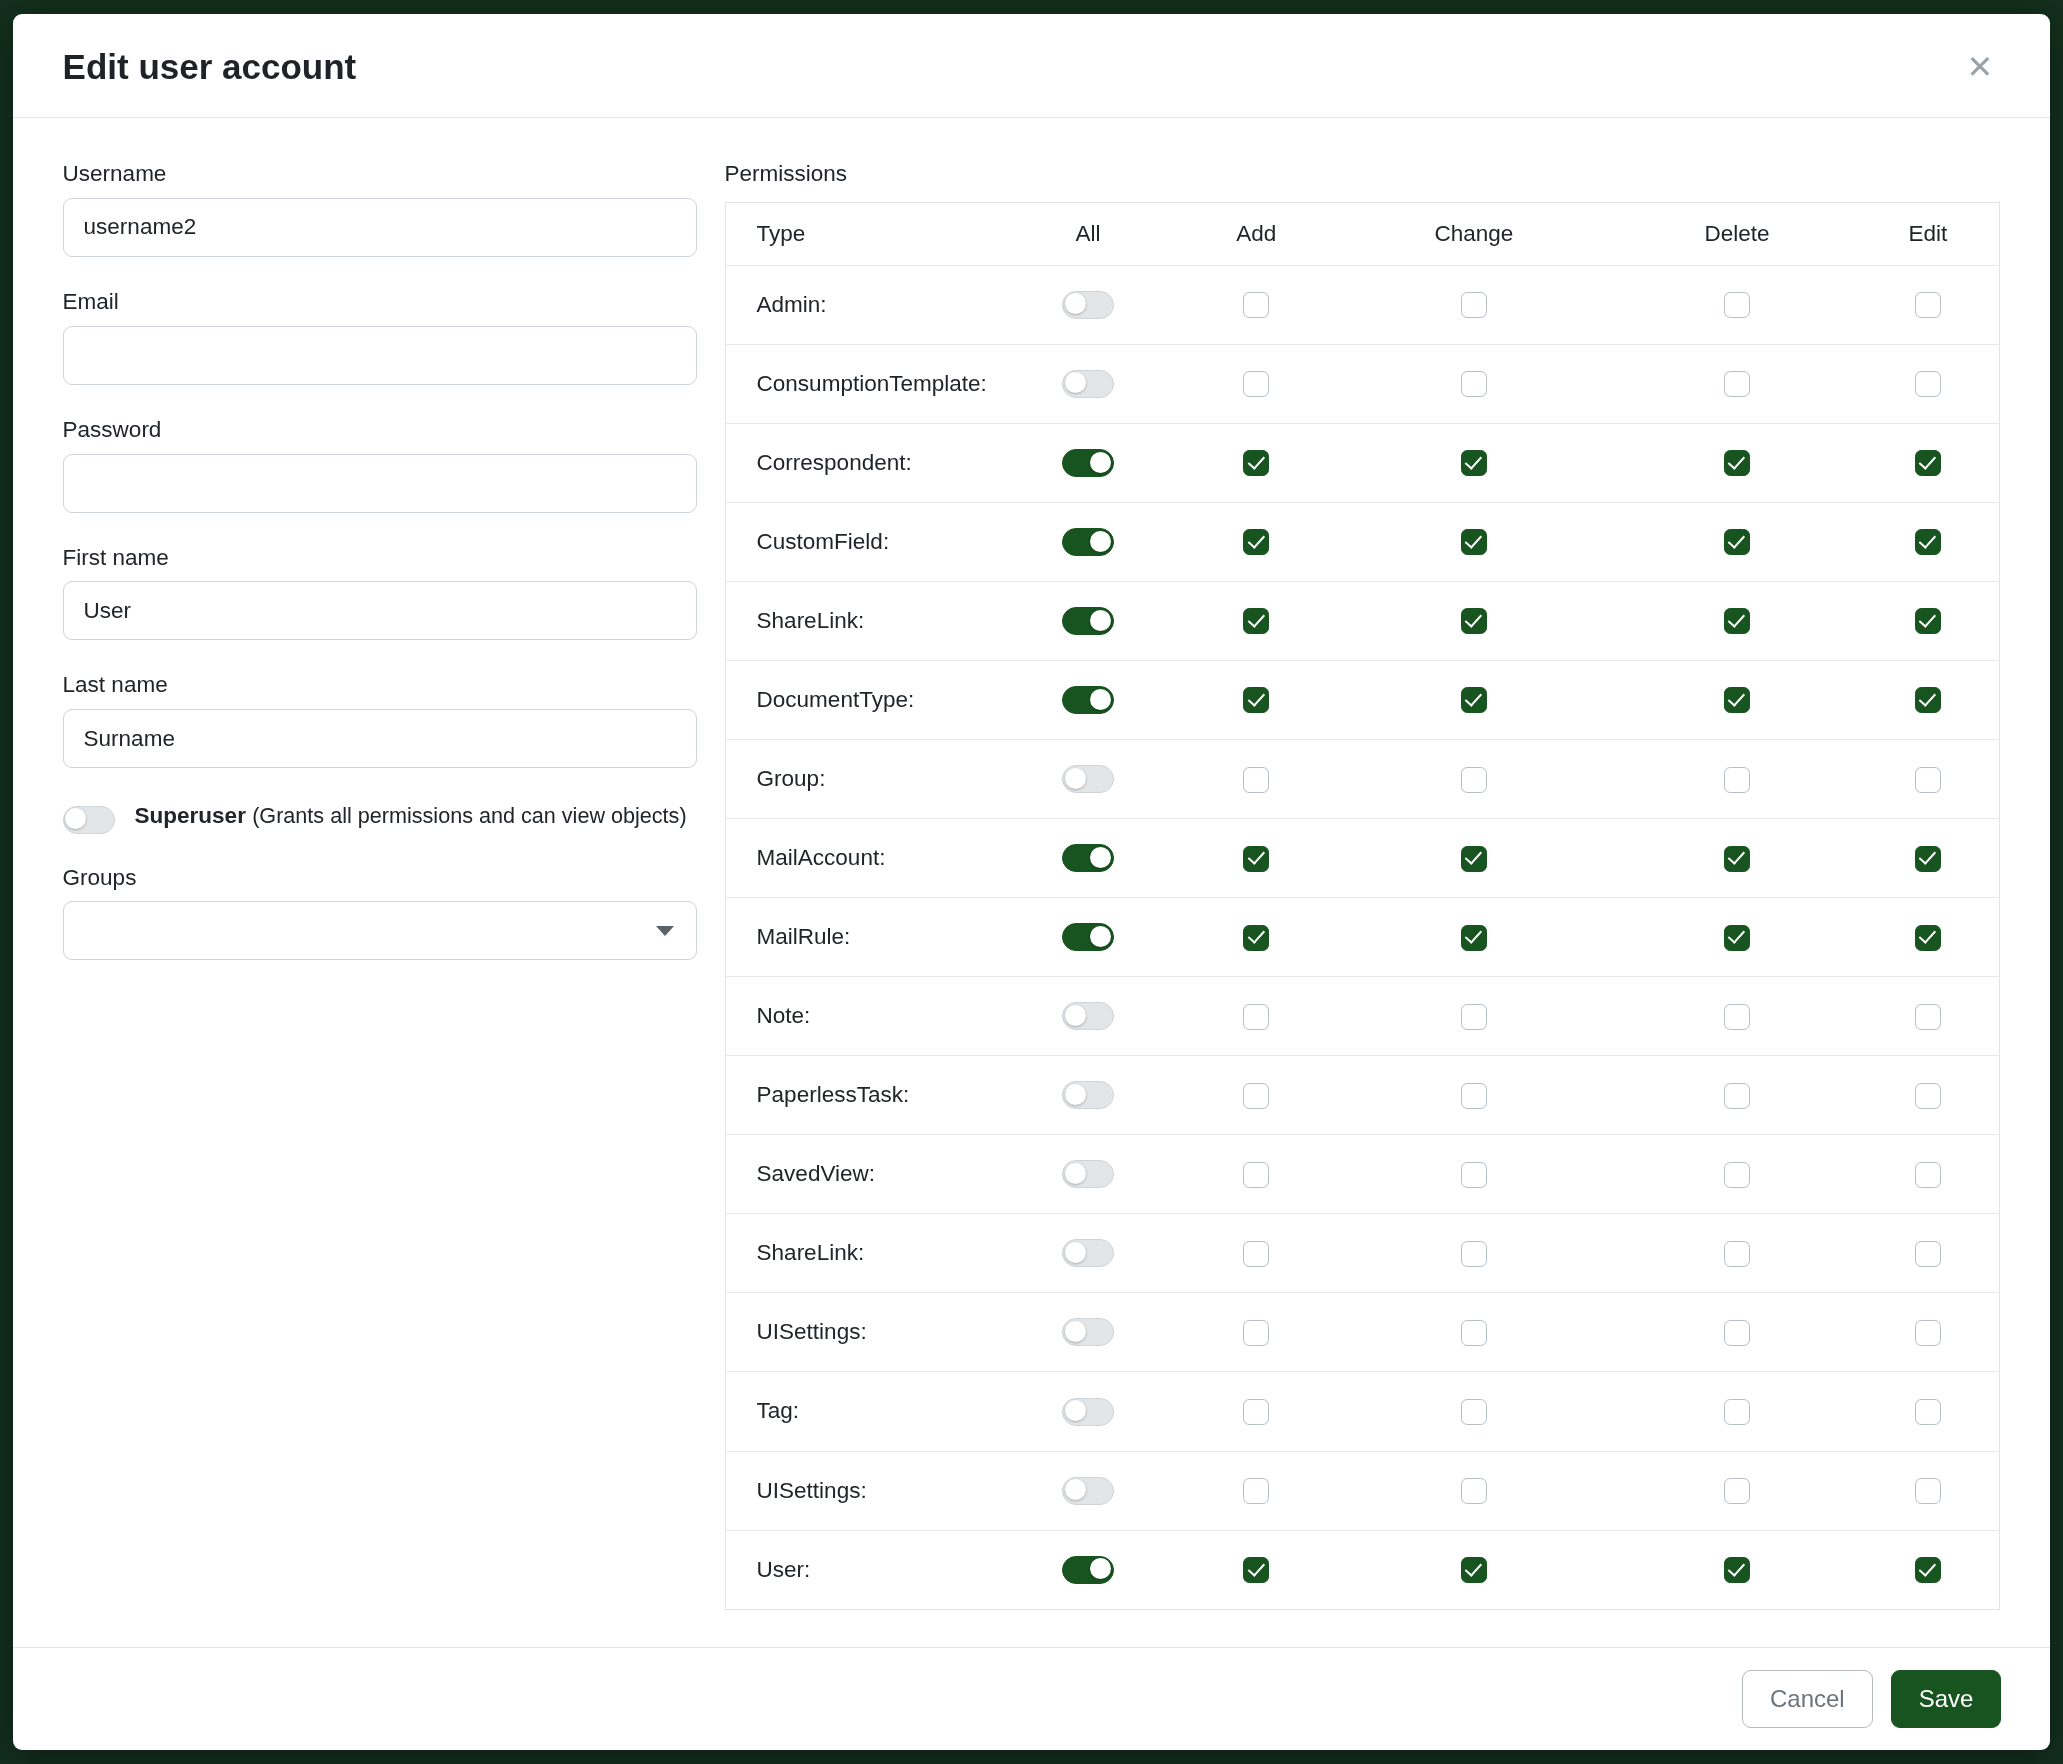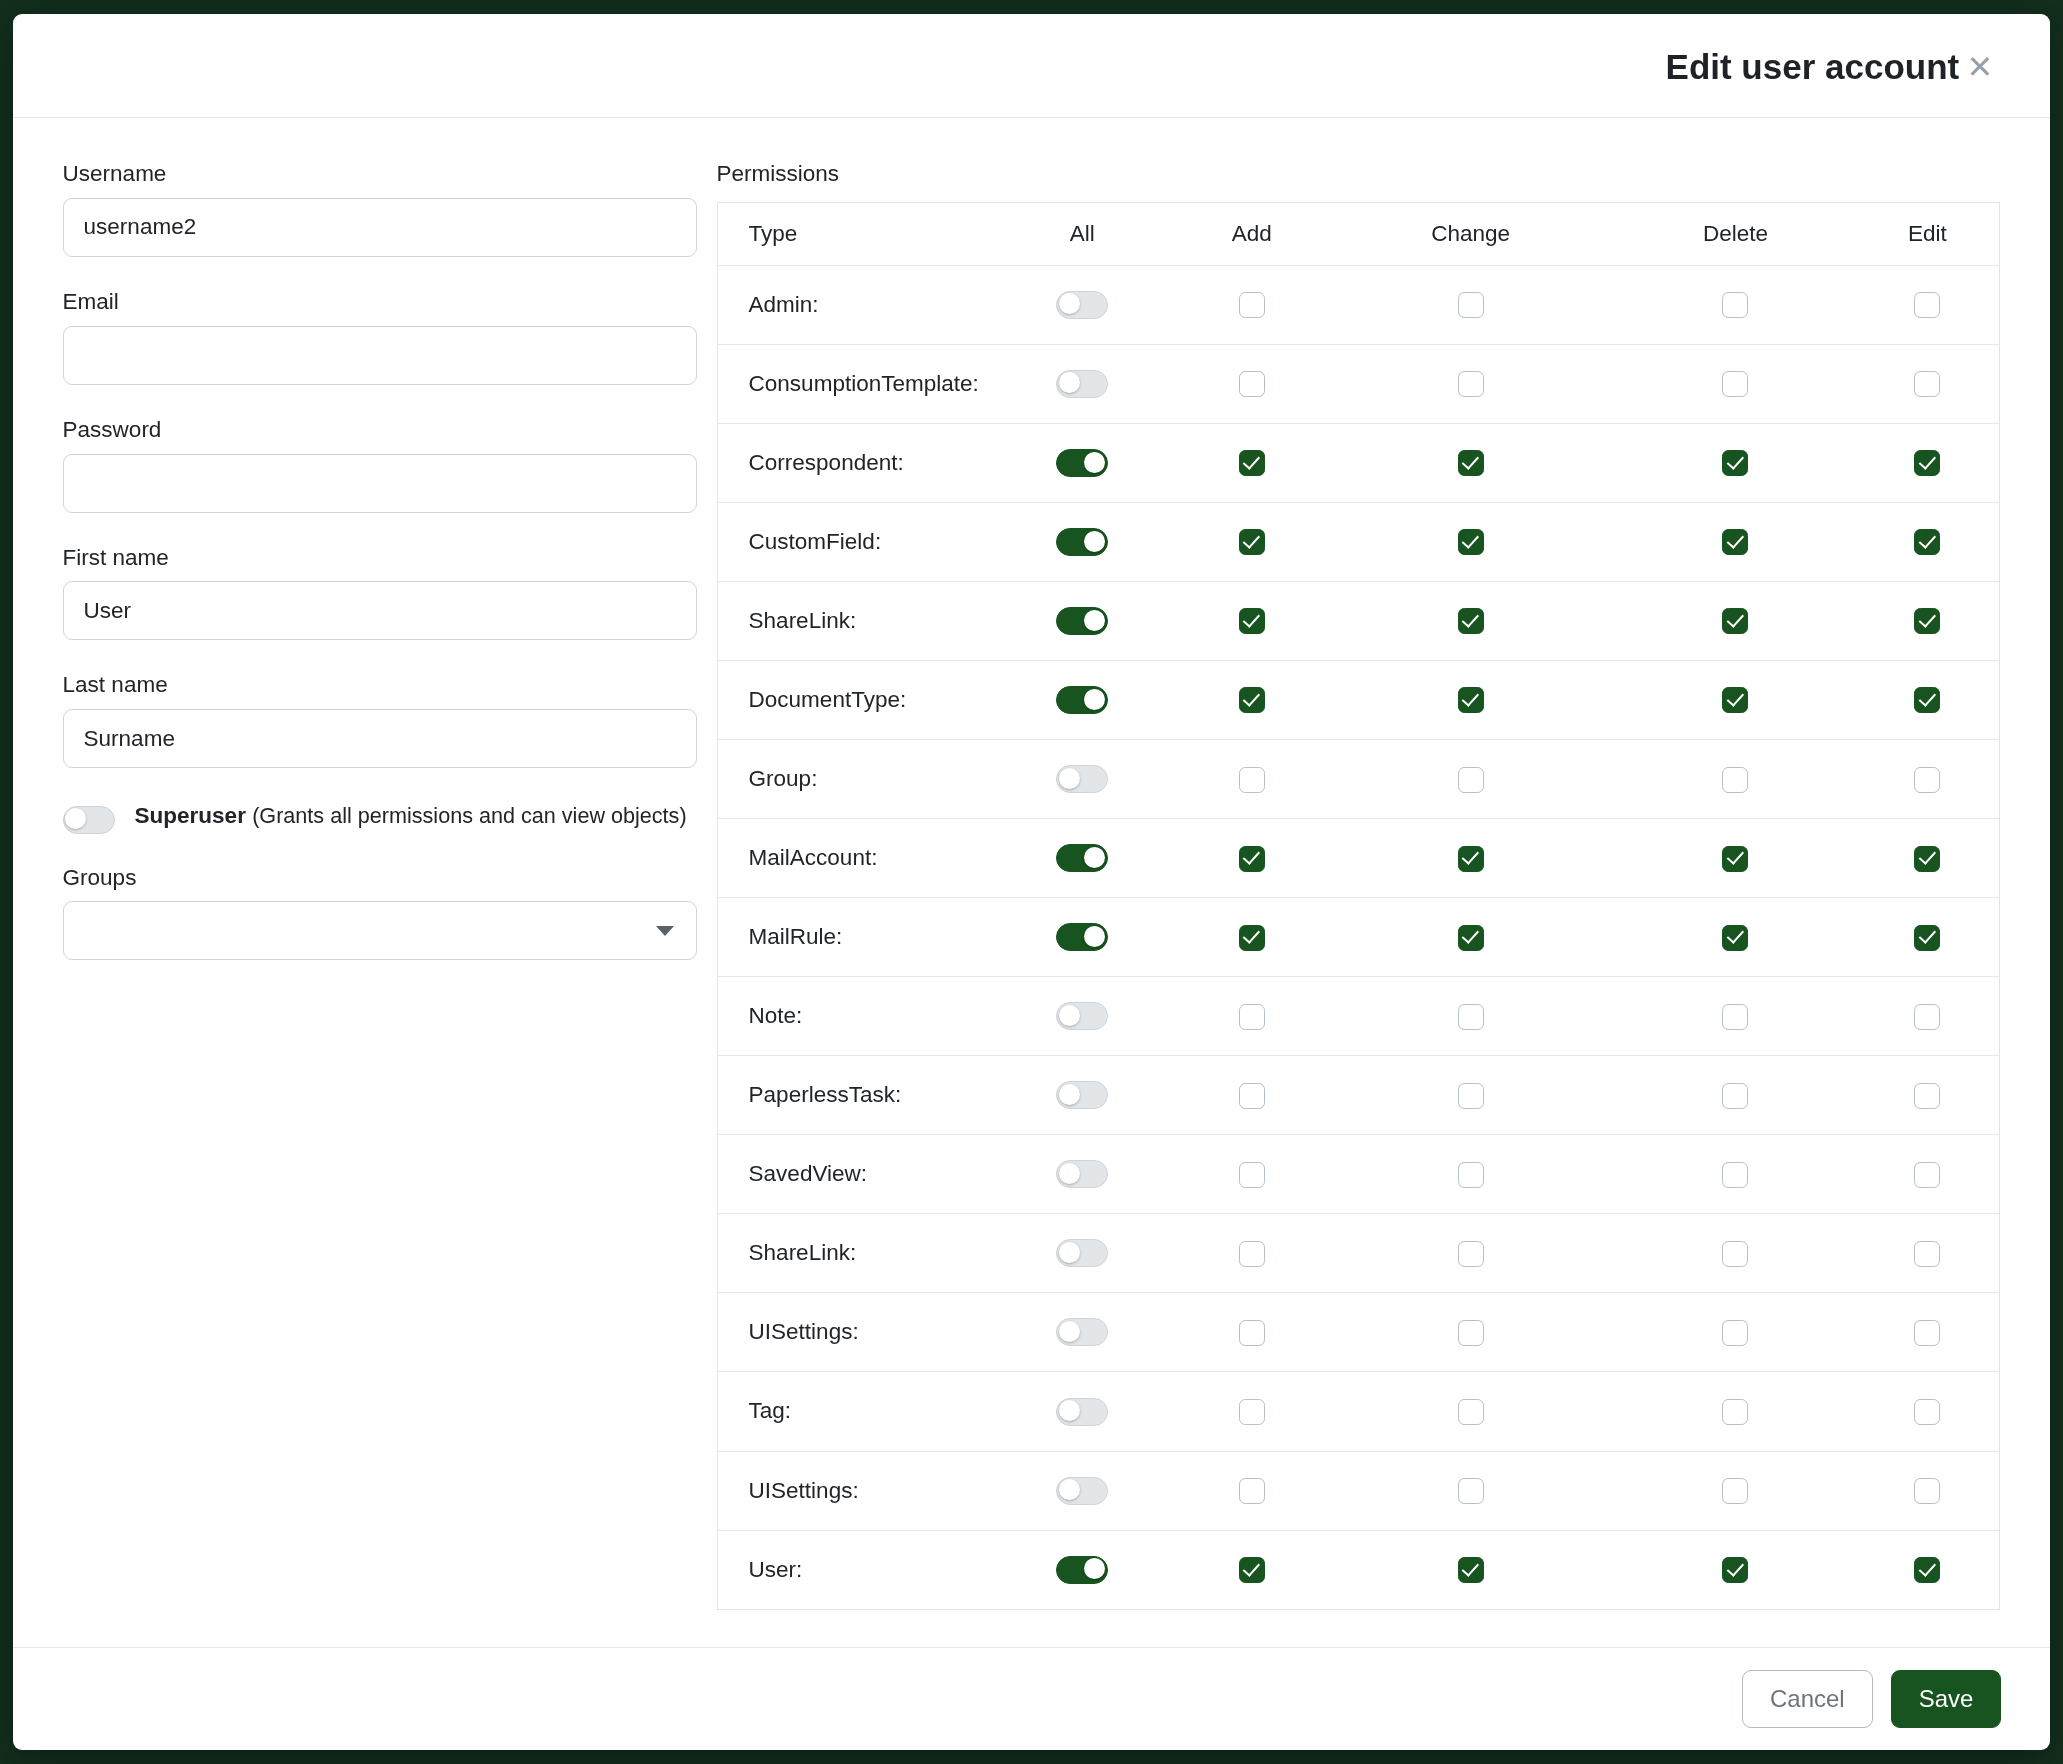--- a/index.html
+++ b/index.html
@@ -2,25 +2,25 @@
 <html style="--accent: #17541f; --backdrop: #132f1d;font-size:14.4px"><head>
 <meta charset="utf-8">
 <style>
   *{box-sizing:border-box;margin:0;padding:0;}
   html,body{width:2063px;height:1764px;overflow:hidden;}
   body{font-family:"Liberation Sans",sans-serif;background:var(--backdrop,#132f1d);color:#212529;}
 
   .backdrop{width:100%;height:100%;padding:14.4px 12.6px;}
   .modal{width:100%;height:100%;background:#fff;border-radius:9px;display:flex;flex-direction:column;overflow:hidden;box-shadow:0 9px 40px rgba(0,0,0,.35);}
 
-  .modal-header{flex:none;display:flex;align-items:center;justify-content:flex-end;padding:31px 50px 29px;border-bottom:1.8px solid #e4e7ea;}
+  .modal-header{flex:none;display:flex;align-items:center;justify-content:space-between;padding:31px 50px 29px;border-bottom:1.8px solid #e4e7ea;}
   .modal-title{font-size:35px;font-weight:700;color:#1f2327;}
   .close-btn{background:none;border:0;font-size:32px;color:#9aa2a9;cursor:pointer;line-height:1;padding:5.4px 7.2px;font-family:inherit;}
 
-  .modal-body{flex:1;display:flex;gap:20px;padding:43px 50px 0;align-items:flex-start;overflow:hidden;}
+  .modal-body{flex:1;display:flex;gap:28px;padding:43px 50px 0;align-items:flex-start;overflow:hidden;}
 
   .form-col{width:634px;flex:none;}
   .field{margin-bottom:32px;}
   .form-label{display:block;font-size:22.5px;margin-bottom:10.8px;color:#212529;}
   .text-input{width:100%;height:59px;border:1.8px solid #ced4da;border-radius:9px;padding:0 20px;font-size:22.5px;color:#212529;font-family:inherit;outline:none;background:#fff;}
 
   .switch-row{display:flex;align-items:center;gap:20px;margin:3.6px 0 21.6px;}
   .switch-row.superuser{align-items:flex-start;margin-bottom:31px;}
   .switch-row.superuser .toggle{margin-top:5.4px;}
   .switch-text{font-size:22.5px;line-height:1.45;max-width:560px;}

